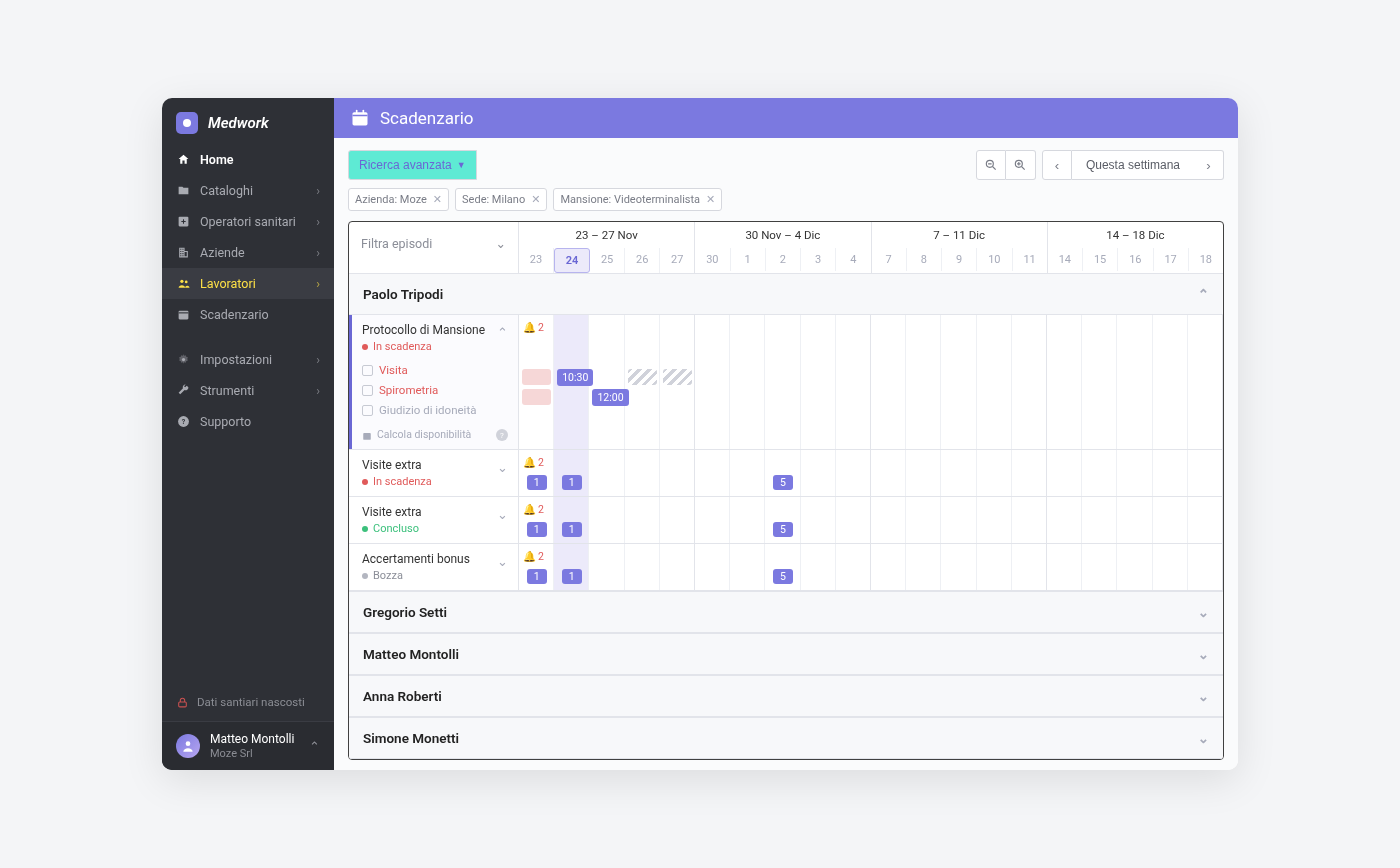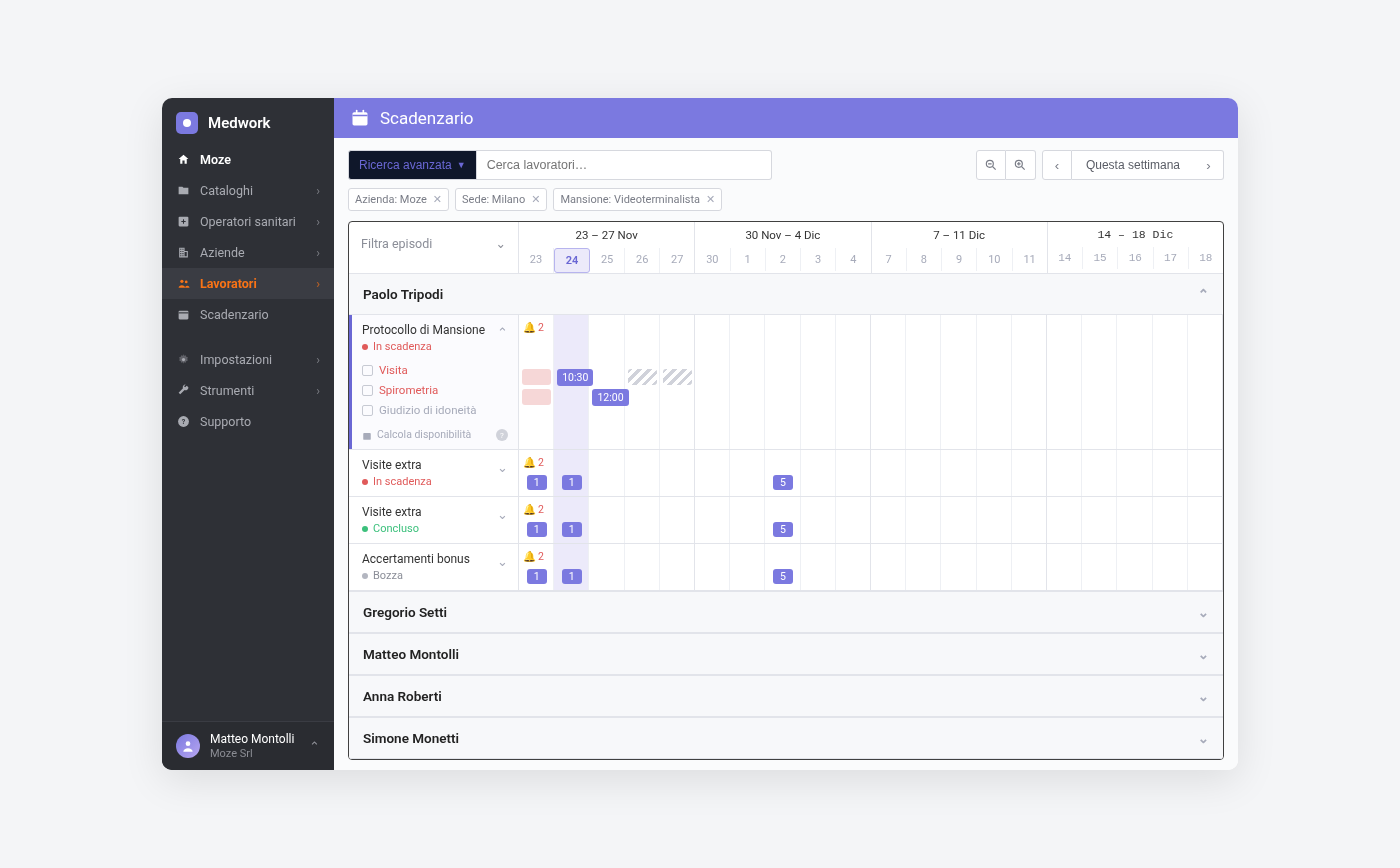--- a/index.html
+++ b/index.html
@@ -30,20 +30,21 @@
   flex-direction: column;
 }
 .brand {
   display: flex;
   align-items: center;
   gap: 10px;
   padding: 14px 14px 10px;
   color: #fff;
   font-weight: 600;
   font-size: 15px;
+  font-style: italic;
 }
 .brand-logo {
   width: 22px;
   height: 22px;
   background: #7b79e0;
   border-radius: 5px;
   display: flex;
   align-items: center;
   justify-content: center;
 }
@@ -61,21 +62,21 @@
   gap: 10px;
   padding: 8px 14px;
   font-size: 12.5px;
   cursor: pointer;
   color: #a9abb2;
   position: relative;
 }
 .nav-item .ico { width: 14px; display: flex; align-items: center; justify-content: center; }
 .nav-item .chev { margin-left: auto; opacity: .6; }
 .nav-item.home { color: #fff; font-weight: 600; }
-.nav-item.active { background: #3a3c43; color: #f97316; font-weight: 700; }
+.nav-item.active { background: #3a3c43; color: #fde047; font-weight: 400; }
 .nav-gap { height: 14px; }
 .sidebar-footer { margin-top: auto; }
 .lock-row {
   display: flex;
   align-items: center;
   gap: 8px;
   padding: 10px 14px 12px;
   font-size: 11.5px;
   color: #8b8d94;
 }
@@ -109,21 +110,21 @@
   gap: 10px;
   font-size: 17px;
 }
 .content { padding: 12px 14px; flex:1; overflow:auto; }
 
 .toolbar {
   display:flex; align-items:center; gap:0;
   margin-bottom:8px;
 }
 .adv-search {
-  border:1px solid #d6d8de; background:#0f172a; color:#6a67d4;
+  border:1px solid #d6d8de; background:#5eead4; color:#6a67d4;
   padding:7px 10px; border-radius:3px 0 0 3px; font-size:12px;
   display:flex; align-items:center; gap:5px; cursor:pointer;
 }
 .adv-search .caret { font-size:9px; }
 .search-input {
   border:1px solid #d6d8de; border-left:none;
   padding:7px 10px; border-radius:0 3px 3px 0; font-size:12.5px;
   width:295px; outline:none;
 }
 .toolbar-right { margin-left:auto; display:flex; gap:6px; }
@@ -155,21 +156,21 @@
 .panel { border:1px solid #404040; border-radius:4px; background:#fff; overflow:hidden; }
 
 .timeline-head { display:flex; border-bottom:1px solid #e2e4ea; }
 .left-col { width:170px; flex-shrink:0; border-right:1px solid #e2e4ea; }
 .filter-episodes {
   display:flex; align-items:center; justify-content:space-between;
   padding:14px 12px; color:#8b8e98; font-size:12.5px; cursor:pointer;
 }
 .weeks { flex:1; display:flex; }
 .week-col { flex:1; border-right:1px solid #e2e4ea; }
-.week-col:last-child { border-right:none;font-family:Liberation Mono, monospace; }
+.week-col:last-child { border-right:none; }
 .week-label { text-align:center; font-size:11.5px; padding:6px 0; color:#333; }
 .days { display:flex; }
 .day {
   flex:1; text-align:center; font-size:11px; color:#a7abba;
   padding:5px 0; border-right:1px solid #eef0f4;
 }
 .day:last-child { border-right:none; }
 .day.today {
   background:#eceafa; color:#6a67d4; font-weight:600;
   border:1px solid #b7b4ee; border-radius:3px;
@@ -263,21 +264,21 @@
       <div class="brand-logo"></div>
       <span>Medwork</span>
     </div>
     <nav class="nav">
       <div class="nav-item home">
         <span class="ico">
           <svg width="13" height="13" viewBox="0 0 24 24" fill="currentColor">
               <path d="M12 3l9 8h-3v9h-4v-6h-4v6H6v-9H3z"></path>
             </svg>
         </span>
-        <span>Moze</span>
+        <span>Home</span>
       </div>
       <div class="nav-item">
         <span class="ico">
           <svg width="13" height="13" viewBox="0 0 24 24" fill="currentColor">
               <path d="M3 5h7l2 2h9v12H3z"></path>
             </svg>
         </span>
         <span>Cataloghi</span>
         <span class="chev">›</span>
       </div>
@@ -344,20 +345,29 @@
         <span class="ico">
           <svg width="13" height="13" viewBox="0 0 24 24" fill="currentColor">
               <circle cx="12" cy="12" r="10"></circle>
               <text x="12" y="17" text-anchor="middle" fill="#2e3036" font-size="13" font-weight="bold">?</text>
             </svg>
         </span>
         <span>Supporto</span>
       </div>
     </nav>
     <div class="sidebar-footer">
+      <div class="lock-row">
+        <span class="lock-ico">
+          <svg width="13" height="13" viewBox="0 0 24 24" fill="none" stroke="currentColor" stroke-width="2">
+              <rect x="5" y="11" width="14" height="9" rx="2"></rect>
+              <path d="M8 11V8a4 4 0 018 0v3"></path>
+            </svg>
+        </span>
+        <span>Dati santiari nascosti</span>
+      </div>
       <div class="user-row">
         <div class="avatar">
           <svg width="14" height="14" viewBox="0 0 24 24" fill="#fff">
               <circle cx="12" cy="8" r="4"></circle>
               <path d="M4 22c0-4 4-6 8-6s8 2 8 6z"></path>
             </svg>
         </div>
         <div class="user-meta">
           <span class="user-name">Matteo Montolli</span>
           <span class="user-org">Moze Srl</span>
@@ -379,21 +389,20 @@
       </span>
       <span>Scadenzario</span>
     </div>
 
     <div class="content">
       <div class="toolbar">
         <button class="adv-search">
           <span>Ricerca avanzata</span>
           <span class="caret">▼</span>
         </button>
-        <input class="search-input" placeholder="Cerca lavoratori…" style="">
         <div class="toolbar-right">
           <div class="zoom-group">
             <button class="icon-btn">
               <svg width="14" height="14" viewBox="0 0 24 24" fill="none" stroke="currentColor" stroke-width="2">
                   <circle cx="10" cy="10" r="6"></circle>
                   <path d="M15 15l5 5M7 10h6"></path>
                 </svg>
             </button>
             <button class="icon-btn">
               <svg width="14" height="14" viewBox="0 0 24 24" fill="none" stroke="currentColor" stroke-width="2">

